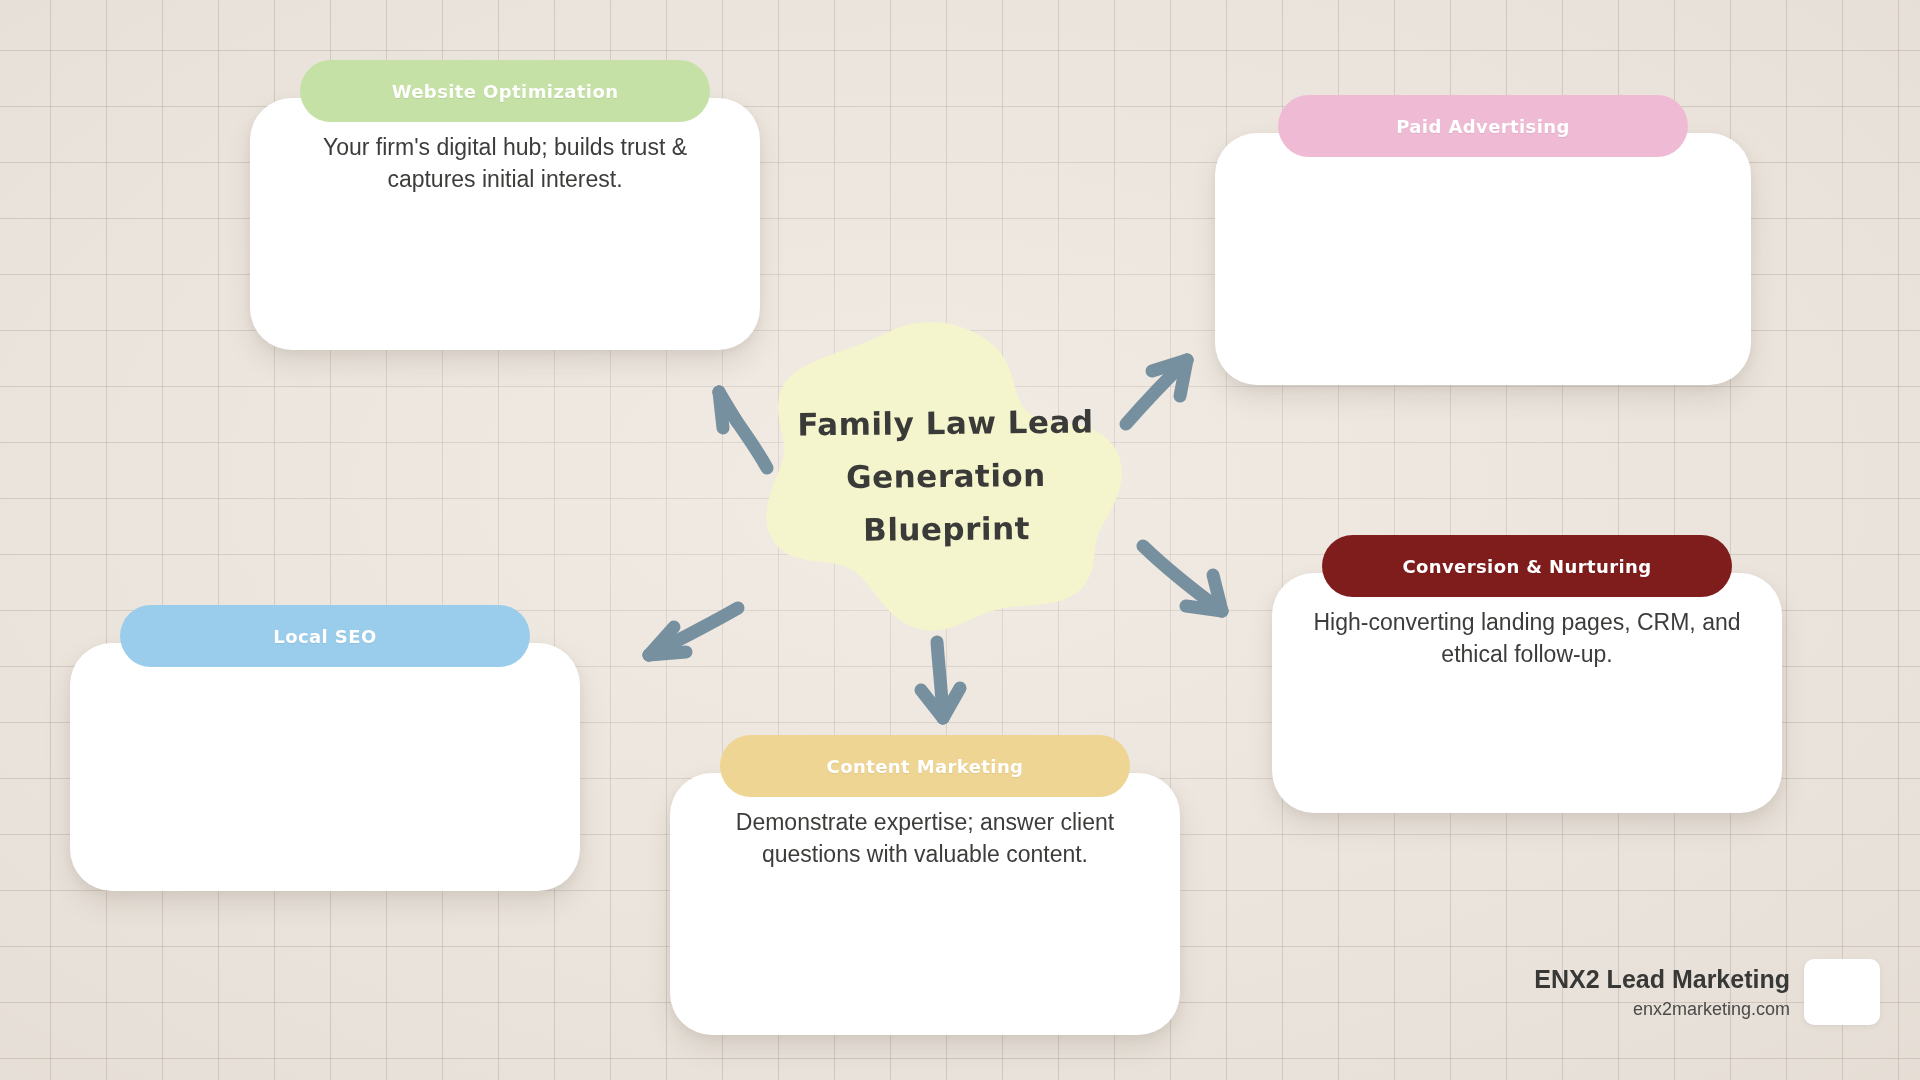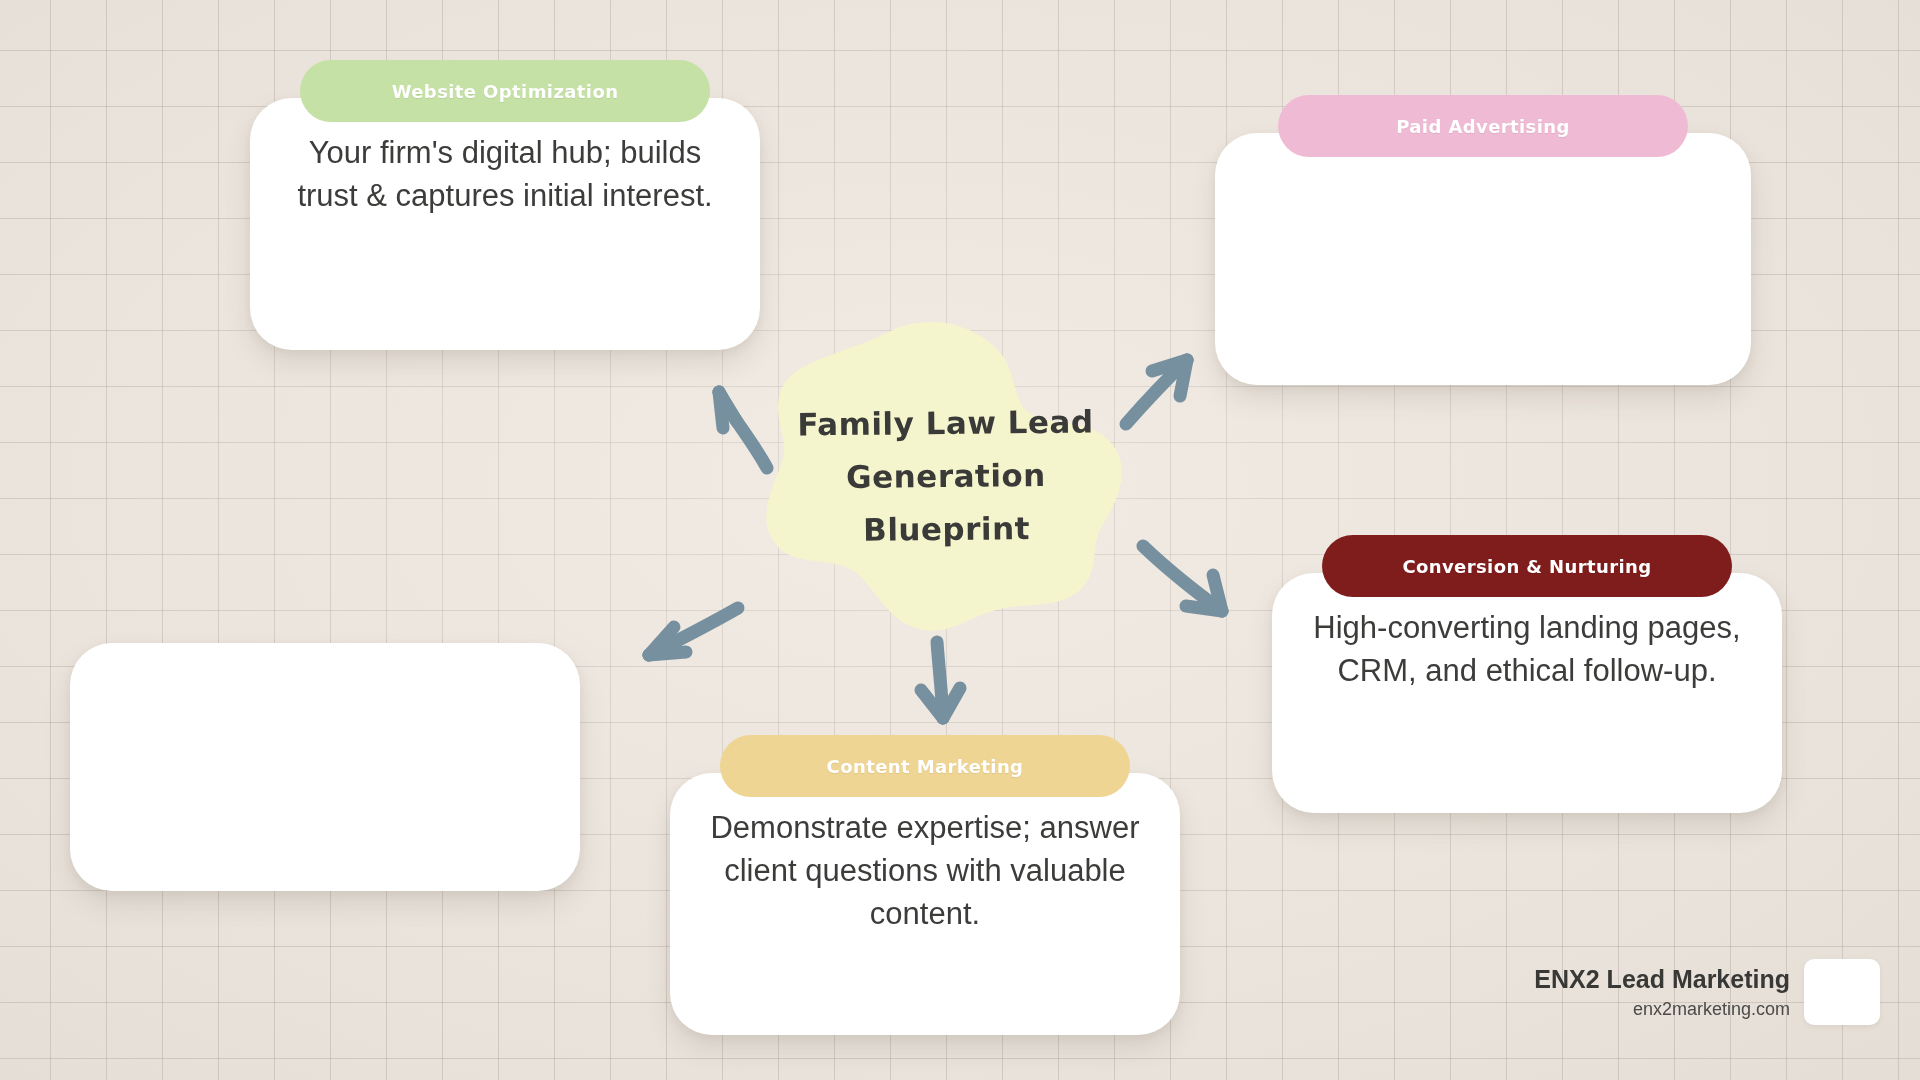--- a/index.html
+++ b/index.html
@@ -106,21 +106,21 @@
     box-shadow: 0 14px 26px rgba(120,105,92,0.16), 0 3px 8px rgba(120,105,92,0.08);
     z-index: 1;
   }
   .node .desc {
     position: absolute;
     left: 34px;
     right: 34px;
     top: 72px;
     text-align: center;
     font-family: "Liberation Sans", sans-serif;
-    font-size: 31px;
+    font-size: 23px;
     line-height: 1.38;
     color: #3c3c3a;
     z-index: 3;
   }
 
   
   #node-website   { left: 250px;  top: 60px;  width: 510px; height: 290px; }
   #node-website .card { height: 252px; }
   #node-website .pill { width: 410px; }
 
@@ -241,20 +241,21 @@
 </div>
 
 <div class="node" id="node-conv">
   <div class="card"></div>
   <div class="pill" style="background-color: #7f1d1d;">Conversion &amp; Nurturing</div>
   <div class="desc">High-converting landing pages, CRM, and ethical follow-up.</div>
 </div>
 
 <div class="node" id="node-seo">
   <div class="card"></div>
+  <div class="pill" style="background-color: rgb(153, 205, 235);">Local SEO</div>
 </div>
 
 <div class="node" id="node-content">
   <div class="card"></div>
   <div class="pill" style="background-color: rgb(238, 213, 147);">Content Marketing</div>
   <div class="desc">Demonstrate expertise; answer client questions with valuable content.</div>
 </div>
 
 <div id="branding">
   <div class="brand-text">

